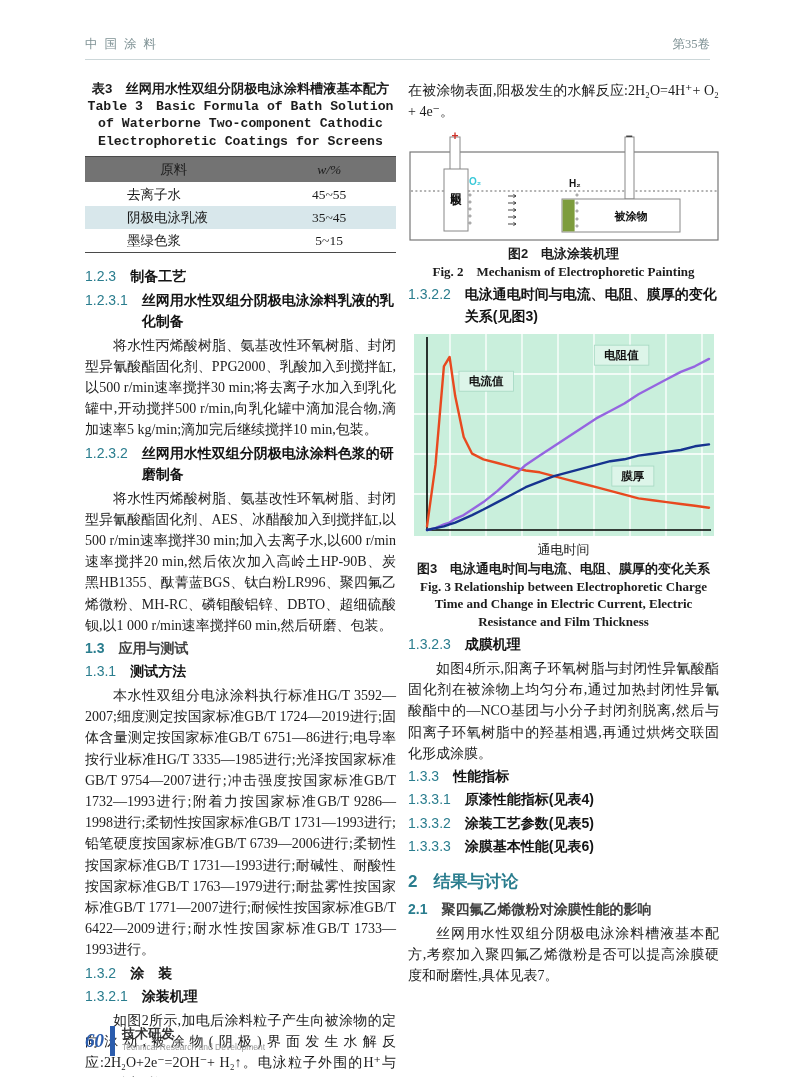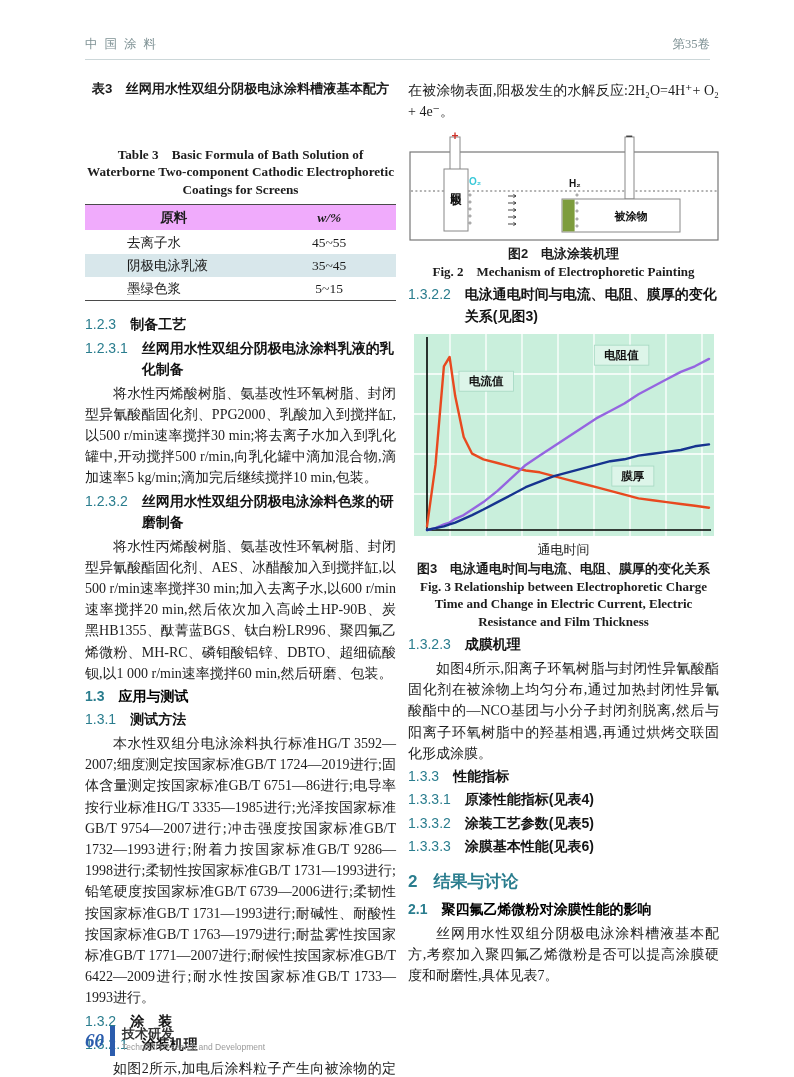--- a/index.html
+++ b/index.html
@@ -13,40 +13,40 @@
   .header-rule{position:absolute;top:59px;left:85px;width:625px;border-top:1px solid #ccd7d9;}
 
   
   .col{position:absolute;top:80px;width:311px;}
   .col-left{left:85px;}
   .col-right{left:408px;}
 
   
   .tcap{text-align:center;font-weight:bold;font-size:13.2px;line-height:17.5px;}
   .tcap-zh{font-family:"Liberation Sans","DejaVu Sans",sans-serif;}
-  .tcap-en{font-family:Liberation Serif, serif;margin-top:48px;}
+  .tcap-en{font-family:Liberation Mono, monospace;}
 
   
   table.tbl{width:100%;border-collapse:collapse;margin-top:6px;font-size:13.5px;
             border-top:1.6px solid #4a4a4a;border-bottom:1.6px solid #4a4a4a;}
-  .tbl th{background:#f0abfc;font-weight:bold;height:23px;border-bottom:1.5px solid #fff;}
+  .tbl th{background:#737373;font-weight:normal;height:23px;border-bottom:1.5px solid #fff;}
   .tbl td{height:21px;}
   .tbl tr.alt{background:#d8e7eb;}
   .tbl td.c1{text-align:left;padding-left:42px;width:57%;}
   .tbl th.c1{text-align:center;width:57%;}
   .tbl .c2{text-align:center;}
   .tbl th.c2{font-style:italic;}
 
   
   .hblock{display:flex;margin:2px 0;font-size:14px;line-height:21.5px;}
   .hnum{font-family:"Liberation Sans","DejaVu Sans",sans-serif;color:#2a7d8e;
         margin-right:14px;flex:none;}
   .htext{font-weight:bold;font-family:"Liberation Sans","DejaVu Sans",sans-serif;color:#141414;}
   .h2 .hnum{font-weight:bold;}
-  .h2 .htext{color:#000000;}
+  .h2 .htext{color:#404040;}
   .h1{font-size:17px;margin:13px 0 7px;}
   .h1 .hnum{font-weight:bold;font-size:17px;margin-right:16px;}
   .h1 .htext{color:#2a7d8e;font-size:17px;}
 
   
   p.body{margin:0;font-size:14px;line-height:21.2px;text-align:justify;text-indent:2em;}
   p.noindent{text-indent:0;}
 
   
   .figure{margin:7px 0 4px;text-align:center;}

